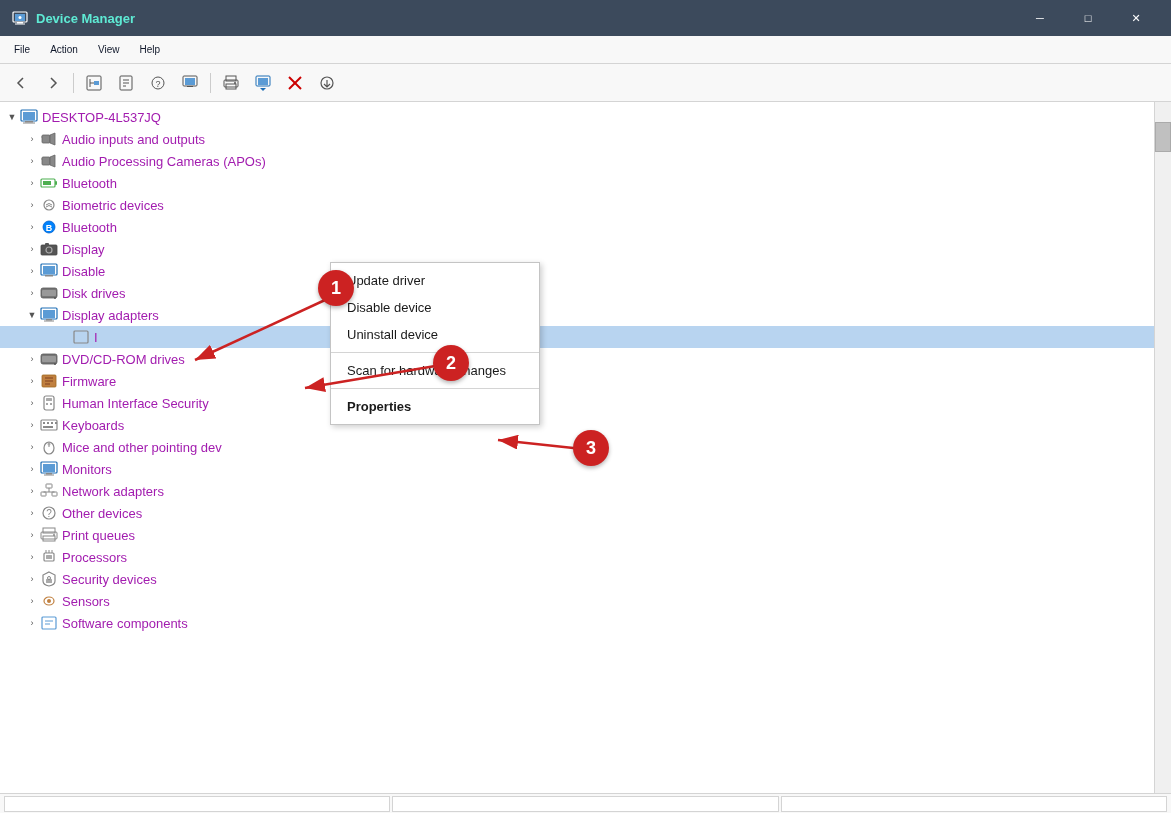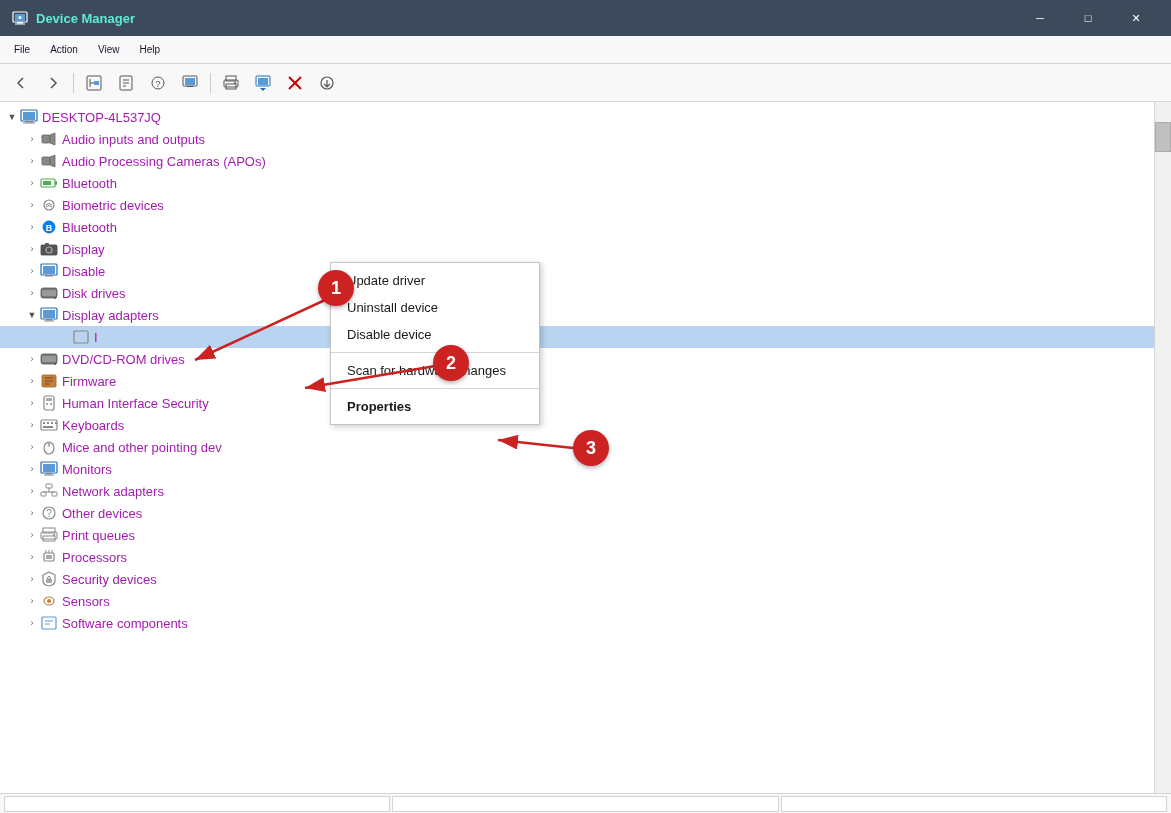--- a/index.html
+++ b/index.html
@@ -596,22 +596,22 @@
 
     <line x1="338" y1="294" x2="195" y2="360" stroke="#cc2222" stroke-width="2.5" marker-end="url(#arrowhead)"></line>
 
     <line x1="453" y1="363" x2="305" y2="388" stroke="#cc2222" stroke-width="2.5" marker-end="url(#arrowhead)"></line>
 
     <line x1="592" y1="450" x2="498" y2="440" stroke="#cc2222" stroke-width="2.5" marker-end="url(#arrowhead)"></line>
   </svg>
 
   <div class="context-menu">
     <div class="ctx-item">Update driver</div>
+    <div class="ctx-item">Disable device</div>
     <div class="ctx-item">Uninstall device</div>
-    <div class="ctx-item">Disable device</div>
     <div class="ctx-separator"></div>
     <div class="ctx-item">Scan for hardware changes</div>
     <div class="ctx-separator"></div>
     <div class="ctx-item bold">Properties</div>
   </div>
 
   <div class="annotation" style="top:270px; left:318px;">1</div>
   <div class="annotation" style="top:345px; left:433px;">2</div>
   <div class="annotation" style="top:430px; left:573px;">3</div>
 

